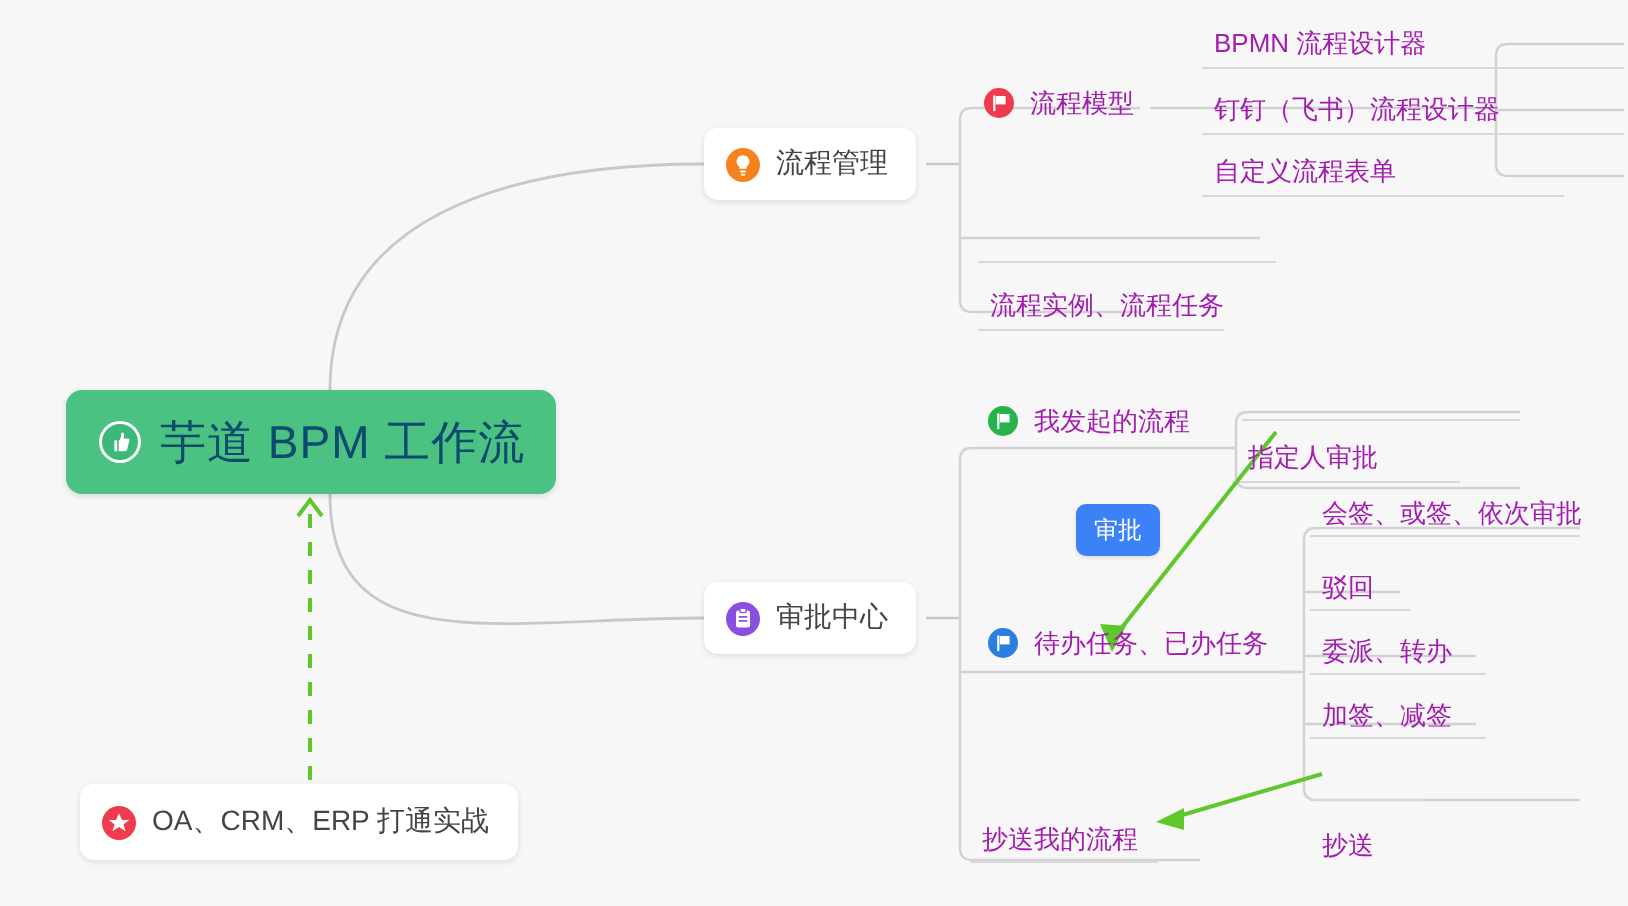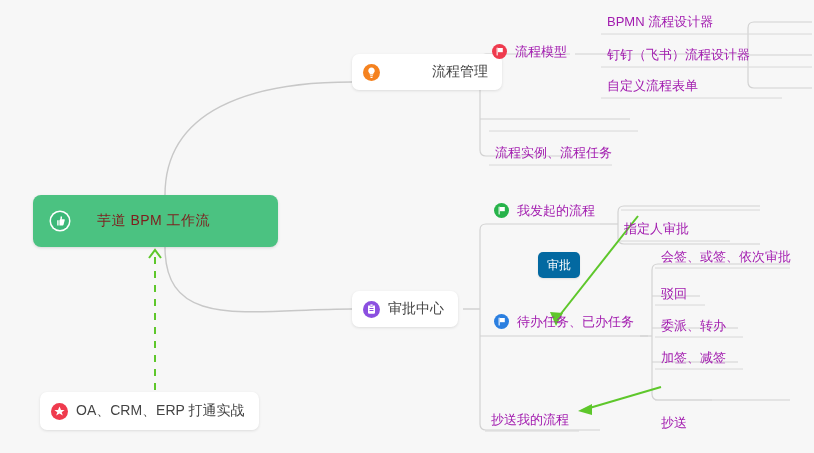--- a/index.html
+++ b/index.html
@@ -37,24 +37,24 @@
     height: 52px;
     background: #4bc281;
     border-radius: 8px;
     box-shadow: 0 1px 3px rgba(0,0,0,0.13);
     display: flex;
     align-items: center;
     padding-left: 16px;
     box-sizing: border-box;
   }
   .root-label {
-    color: #7f1d1d;
-    font-size: 14px;
+    color: #0c4a6e;
+    font-size: 23px;
     letter-spacing: 0.5px;
-    margin-left: 26px;
+    margin-left: 9px;
     white-space: nowrap;
   }
 
   
   .card-node {
     position: absolute;
     background: #ffffff;
     border-radius: 7px;
     box-shadow: 0 1px 3px rgba(0,0,0,0.11);
     display: flex;
@@ -88,21 +88,21 @@
   .text-node .tlabel {
     white-space: nowrap;
   }
   .text-node.with-icon .tlabel {
     margin-left: 8px;
   }
 
   
   .badge-node {
     position: absolute;
-    background: #0369a1;
+    background: #3b82f6;
     border-radius: 5px;
     color: #ffffff;
     font-size: 12px;
     padding: 6px 9px;
     box-shadow: 0 1px 2px rgba(0,0,0,0.10);
     white-space: nowrap;
     line-height: 14px;
   }
 
   
@@ -183,21 +183,21 @@
         <path d="M8.2 10.2 L8.2 15.6 L9.6 15.6 L9.6 10.2 Z" fill="#ffffff"></path>
         <path d="M10.4 10.3 C10.4 10.3 11.3 9.6 11.5 8.2 C11.6 7.2 11.3 6.3 12.1 6.2
                  C12.9 6.1 13.2 7.0 13.0 8.0 C12.9 8.7 12.6 9.3 12.6 9.3
                  L15.0 9.3 C15.6 9.3 15.9 9.8 15.7 10.3 L14.6 14.6
                  C14.5 15.2 14.0 15.6 13.4 15.6 L10.4 15.6 Z" fill="#ffffff"></path>
       </svg>
     </span>
     <span class="root-label">芋道 BPM 工作流</span>
   </div>
 
-  <div class="card-node" style="left:352px; top:54px;gap:44px;">
+  <div class="card-node" style="left:352px; top:64px;">
     <span class="icon">
       <svg width="17" height="17" viewBox="0 0 17 17">
         <circle cx="8.5" cy="8.5" r="8.5" fill="#f5821f"></circle>
         <path d="M8.5 3.6 C6.6 3.6 5.3 5.0 5.3 6.7 C5.3 8.0 6.1 8.8 6.7 9.4
                  L6.7 10.4 L10.3 10.4 L10.3 9.4 C10.9 8.8 11.7 8.0 11.7 6.7
                  C11.7 5.0 10.4 3.6 8.5 3.6 Z" fill="#ffffff"></path>
         <rect x="7" y="11.2" width="3" height="1.1" rx="0.5" fill="#ffffff"></rect>
         <rect x="7.4" y="12.9" width="2.2" height="1.0" rx="0.5" fill="#ffffff"></rect>
       </svg>
     </span>

